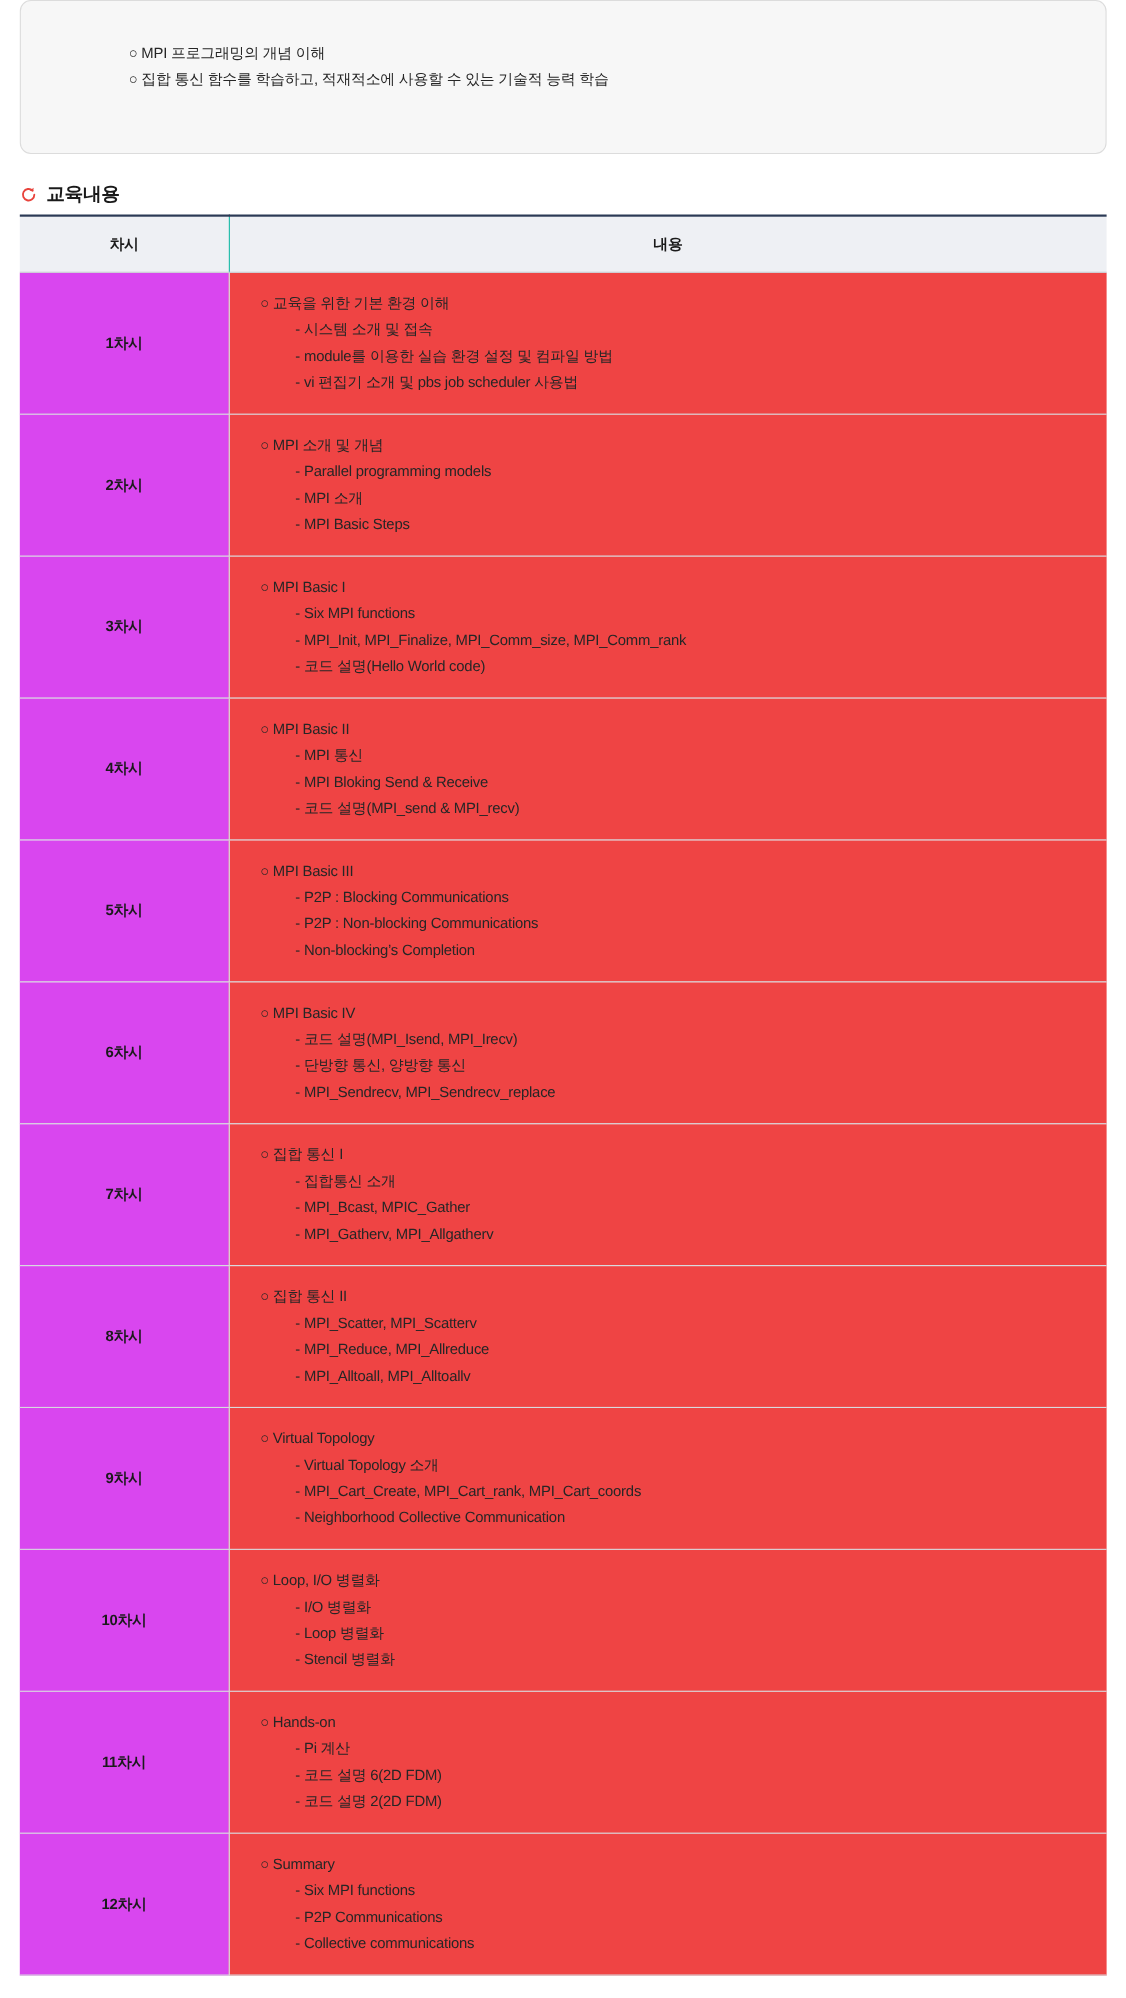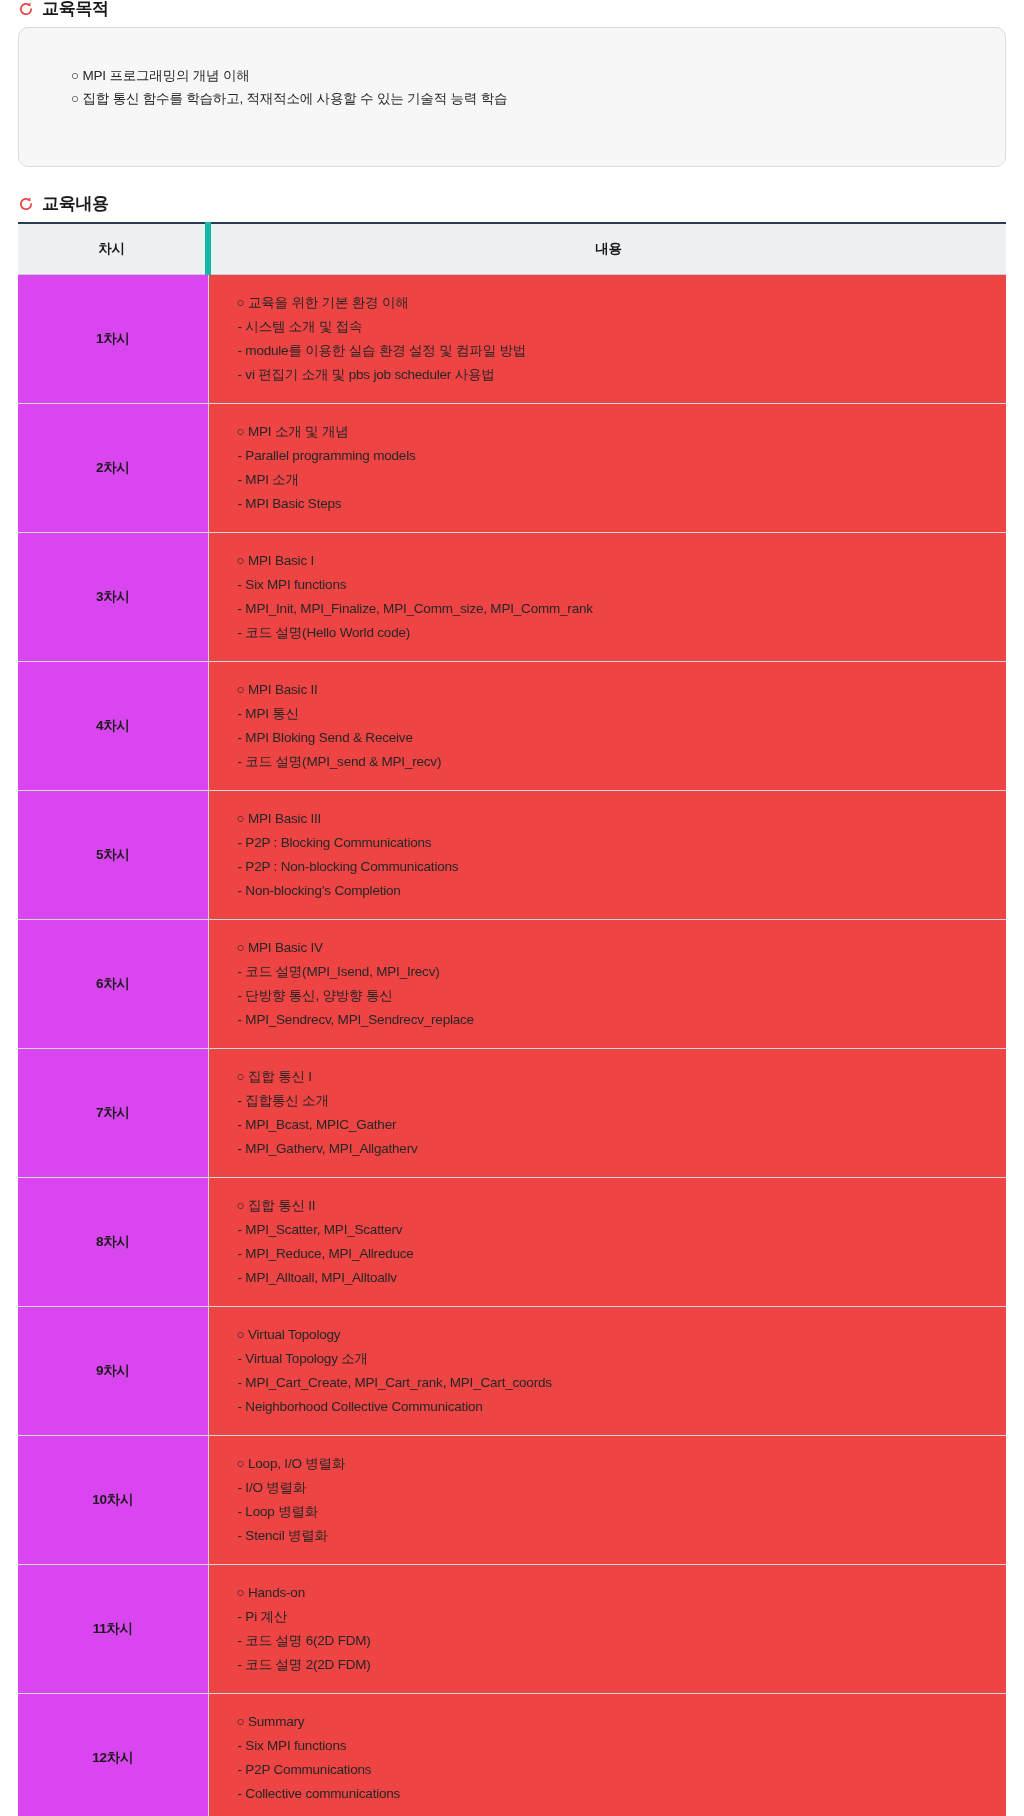--- a/index.html
+++ b/index.html
@@ -56,20 +56,21 @@
     padding: 36px 20px 36px 52px;
     margin: 0 0 6px 0;
     min-height: 140px;
   }
   .objective-item {
     font-size: 13.5px;
     color: #262626;
     line-height: 23px;
     letter-spacing: -0.2px;
     white-space: nowrap;
+    margin-left: 46px;
   }
 
   
   table.curriculum {
     width: 100%;
     border-collapse: collapse;
     table-layout: fixed;
     border-top: 2px solid #2b3a55;
   }
   table.curriculum col.col-session { width: 190px; }
@@ -78,21 +79,21 @@
     background: #eef0f4;
     font-size: 13.5px;
     font-weight: bold;
     color: #1a1a1a;
     letter-spacing: -0.2px;
     padding: 16px 0;
     border-bottom: 1px solid #c9ccd3;
     text-align: center;
   }
   table.curriculum thead th.session-head {
-    border-right: 6px solid #14b8a6;
+    border-right: 1px solid #14b8a6;
   }
 
   table.curriculum tbody td {
     border-bottom: 1px solid #d8dade;
     vertical-align: middle;
     background: #ef4444;
   }
   table.curriculum tbody td.session {
     text-align: center;
     font-size: 13.5px;
@@ -105,36 +106,27 @@
   table.curriculum tbody td.content {
     padding: 16px 0 16px 28px;
   }
   .content-line {
     font-size: 13.5px;
     color: #262626;
     line-height: 24px;
     letter-spacing: -0.2px;
     white-space: nowrap;
   }
-  .content-line.dash { padding-left: 1px; }
+  .content-line.dash { padding-left: 1px; margin-left: 31px; }
 </style>
 </head>
 <body>
 
 <div class="page">
 
-  <div class="section-heading first">
-    <span class="heading-icon">
-      <svg width="16" height="16" viewBox="0 0 16 16" aria-hidden="true">
-        <path d="M13.2 8a5.2 5.2 0 1 1-1.6-3.75" fill="none" stroke="#e8433c" stroke-width="1.7" stroke-linecap="round"></path>
-        <path d="M12.6 1.6 L12.2 5.0 L8.9 4.3 Z" fill="#e8433c"></path>
-      </svg>
-    </span>
-    <span class="heading-text">교육목적</span>
-  </div>
 
   <div class="objective-box">
     <div class="objective-item">○ MPI 프로그래밍의 개념 이해</div>
     <div class="objective-item">○ 집합 통신 함수를 학습하고, 적재적소에 사용할 수 있는 기술적 능력 학습</div>
   </div>
 
   <div class="section-heading second">
     <span class="heading-icon">
       <svg width="16" height="16" viewBox="0 0 16 16" aria-hidden="true">
         <path d="M13.2 8a5.2 5.2 0 1 1-1.6-3.75" fill="none" stroke="#e8433c" stroke-width="1.7" stroke-linecap="round"></path>

